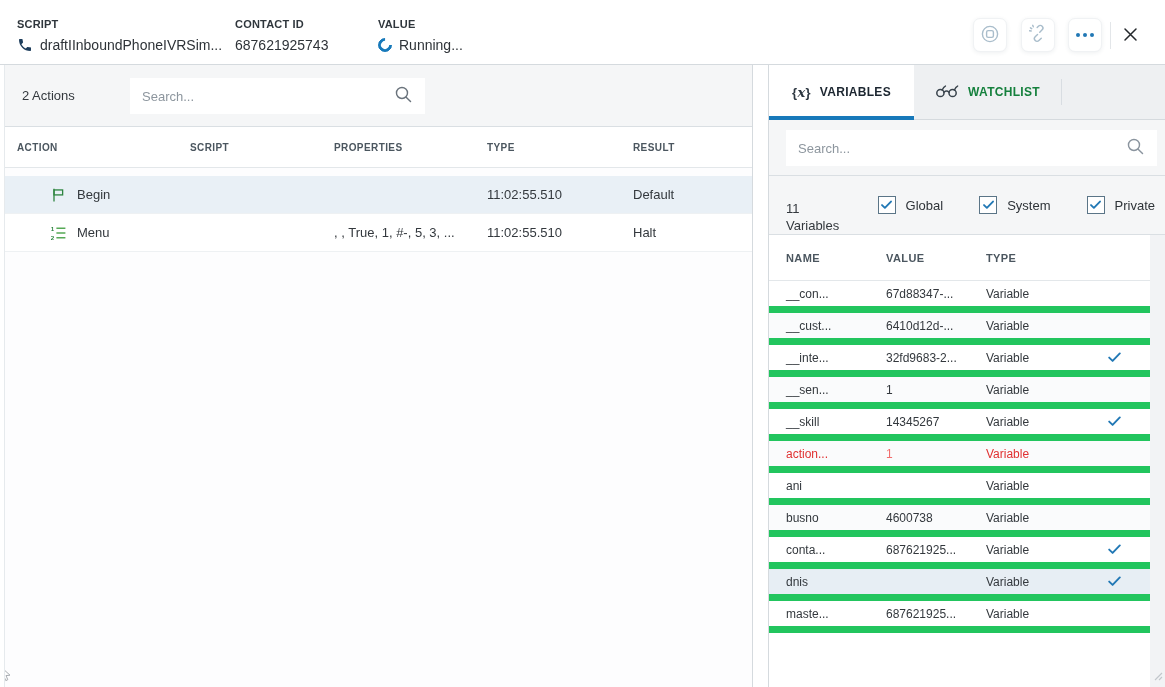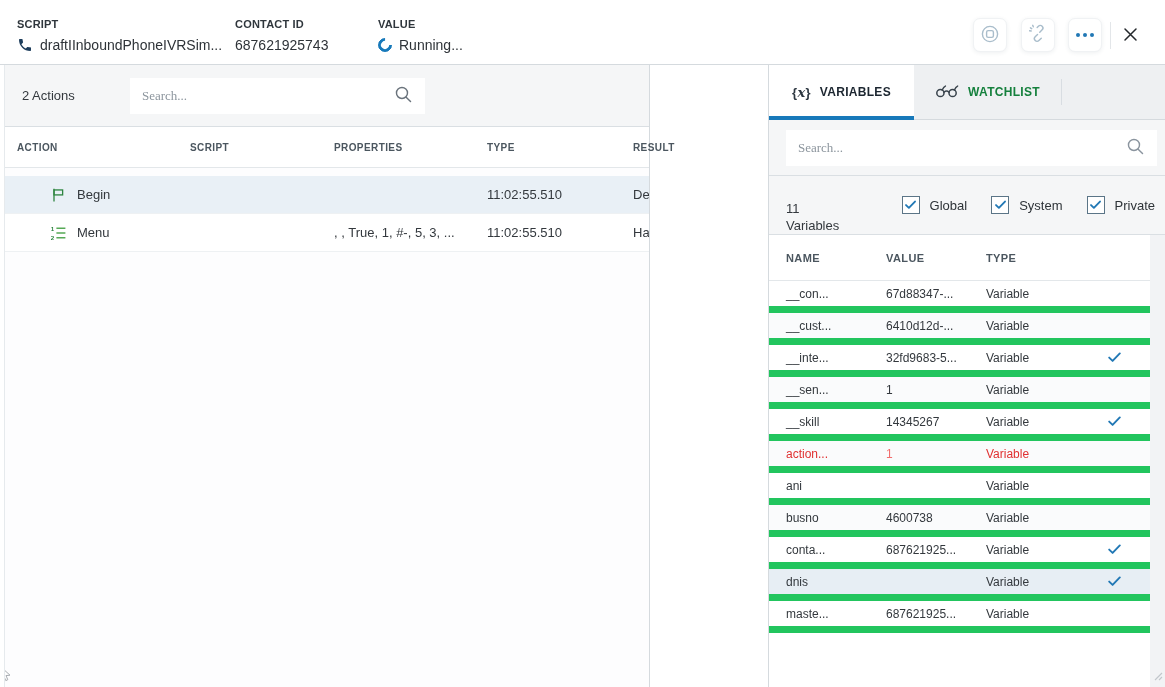--- a/index.html
+++ b/index.html
@@ -20,25 +20,25 @@
 
   .tb-btn { position:absolute; top:18px; width:34px; height:34px; background:#fff; border:1px solid #f0f2f4; border-radius:7px;
             box-shadow:0 1px 4px rgba(40,60,80,.08); display:flex; align-items:center; justify-content:center; cursor:pointer; }
   #btn-stop { left:973px; } #btn-unlink { left:1021px; } #btn-more { left:1068px; }
   .dots { display:flex; gap:3px; }
   .dots i { width:4px; height:4px; border-radius:50%; background:#2178b5; }
   .tb-divider { position:absolute; left:1110px; top:22px; height:27px; width:1px; background:#e3e6e9; }
   .close-btn { position:absolute; left:1119px; top:25px; width:22px; height:22px; background:none; border:none; display:flex; align-items:center; justify-content:center; cursor:pointer; }
 
   
-  .left-panel { position:absolute; top:65px; left:0; width:650px; bottom:0; background:#fdfdfe; border-right:1px solid #d5dade; }
+  .left-panel { position:absolute; top:65px; left:0; width:753px; bottom:0; background:#fdfdfe; border-right:1px solid #d5dade; }
   .lp-toolbar { height:62px; background:#f5f6f7; border-bottom:1px solid #dadfe3; position:relative; display:flex; align-items:center; }
   .lp-count { margin-left:22px; font-size:13px; color:#33383d; }
   .search-box { background:#fff; display:flex; align-items:center; padding:0 12px; }
-  .search-box input { border:none; outline:none; flex:1; font-size:13px; color:#333; background:transparent; font-family:Liberation Serif, serif; }
+  .search-box input { border:none; outline:none; flex:1; font-size:13px; color:#333; background:transparent; font-family:Liberation Sans, sans-serif; }
   .search-box input::placeholder { color:#8d969e; }
   .lp-search { position:absolute; left:130px; top:13px; width:295px; height:36px; }
   .left-gutter { position:absolute; left:0; top:0; bottom:0; width:5px; background:#fff; border-right:1px solid #e6eaed; z-index:3; }
 
   .atable-head { display:grid; grid-template-columns:173px 144px 153px 146px 1fr; height:41px; align-items:center; background:#fff;
                  border-bottom:1px solid #e3e7ea; font-size:10px; font-weight:700; color:#4b565f; letter-spacing:.4px; }
   .atable-head > span { padding-left:17px; }
   .action-row { display:grid; grid-template-columns:173px 144px 153px 146px 1fr; height:38px; align-items:center;
                 font-size:13px; color:#33383d; background:#fff; border-bottom:1px solid #eef1f3; cursor:pointer; }
   .action-row.selected { background:#e9f0f6;margin-top:8px; }
@@ -57,21 +57,21 @@
   .tab.active::after { content:""; position:absolute; left:0; right:0; bottom:-1px; height:4px; background:#1779ba; }
   .tab-sep { width:1px; background:#d8dde2; margin:14px 0; }
   .brace-x { font-size:13px; font-weight:700; color:#2c3640; }
   .brace-x i { font-family:"DejaVu Serif", serif; font-style:italic; }
 
   .vp-search-row { height:56px; background:#f5f6f7; border-bottom:1px solid #dadfe3; position:relative; }
   .vp-search { position:absolute; left:17px; top:10px; right:8px; height:36px; }
 
   .vp-filter-row { height:59px; background:#f5f6f7; border-bottom:1px solid #dadfe3; position:relative; display:flex; align-items:flex-end; }
   .v-count { margin-left:17px; font-size:13px; line-height:17px; color:#33383d; }
-  .filter-checks { position:absolute; right:10px; top:0; bottom:0; display:flex; align-items:center; gap:24px; }
+  .filter-checks { position:absolute; right:10px; top:0; bottom:0; display:flex; align-items:center; gap:36px; }
   .fcheck { display:flex; align-items:center; gap:10px; font-size:13px; color:#2e3338; cursor:pointer; }
   .cbox { width:18px; height:18px; border:1px solid #5b7587; background:#fff; display:flex; align-items:center; justify-content:center; }
 
   .vtable-head { display:grid; grid-template-columns:100px 100px 122px 1fr; height:46px; align-items:center; background:#fff;
                  border-bottom:1px solid #e3e7ea; font-size:11px; font-weight:700; color:#4b565f; letter-spacing:.4px; margin-right:15px; }
   .vtable-head > span { padding-left:17px; }
   .var-rows { margin-right:15px; }
   .var-row { display:grid; grid-template-columns:100px 100px 122px 1fr; height:32px; align-items:center; font-size:12px;
              color:#33383d; background:#fff; border-bottom:7px solid #22c55e; cursor:pointer; }
   .var-row:nth-child(even) { background:#fafbfc; }
@@ -293,21 +293,21 @@
 
   <div class="var-row">
     <span class="v-name">__cust...</span>
     <span class="v-value">6410d12d-...</span>
     <span class="v-type">Variable</span>
     <span class="v-watch"></span>
   </div>
 
   <div class="var-row">
     <span class="v-name">__inte...</span>
-    <span class="v-value">32fd9683-5...</span>
+    <span class="v-value">32fd9683-2...</span>
     <span class="v-type">Variable</span>
     <span class="v-watch">
             <svg width="13" height="11" viewBox="0 0 13 11" fill="none">
               <path d="M1.2 5.6l3.4 3.3L11.8 1.4" stroke="#2178b5" stroke-width="1.9" stroke-linecap="round" stroke-linejoin="round"></path>
             </svg>
           </span>
   </div>
 
   <div class="var-row">
     <span class="v-name">__sen...</span>

